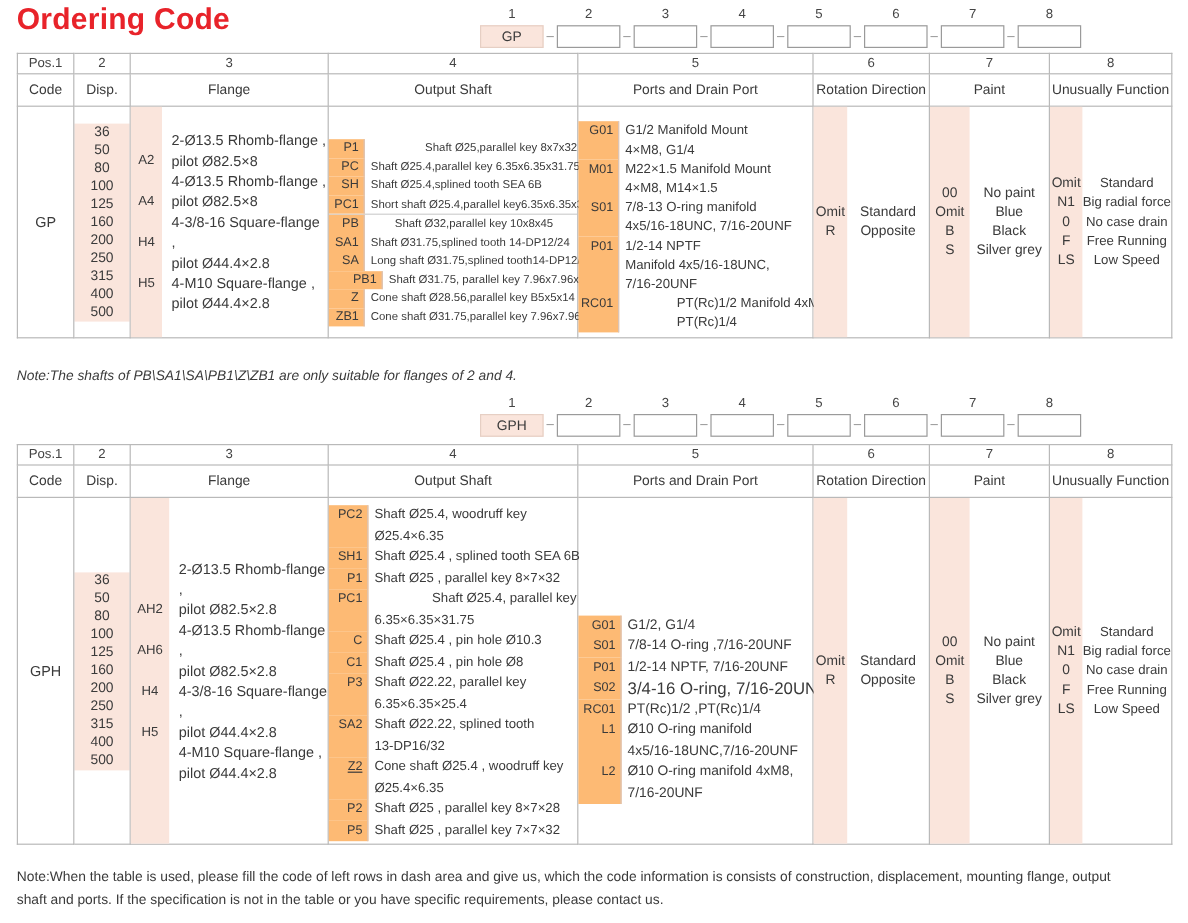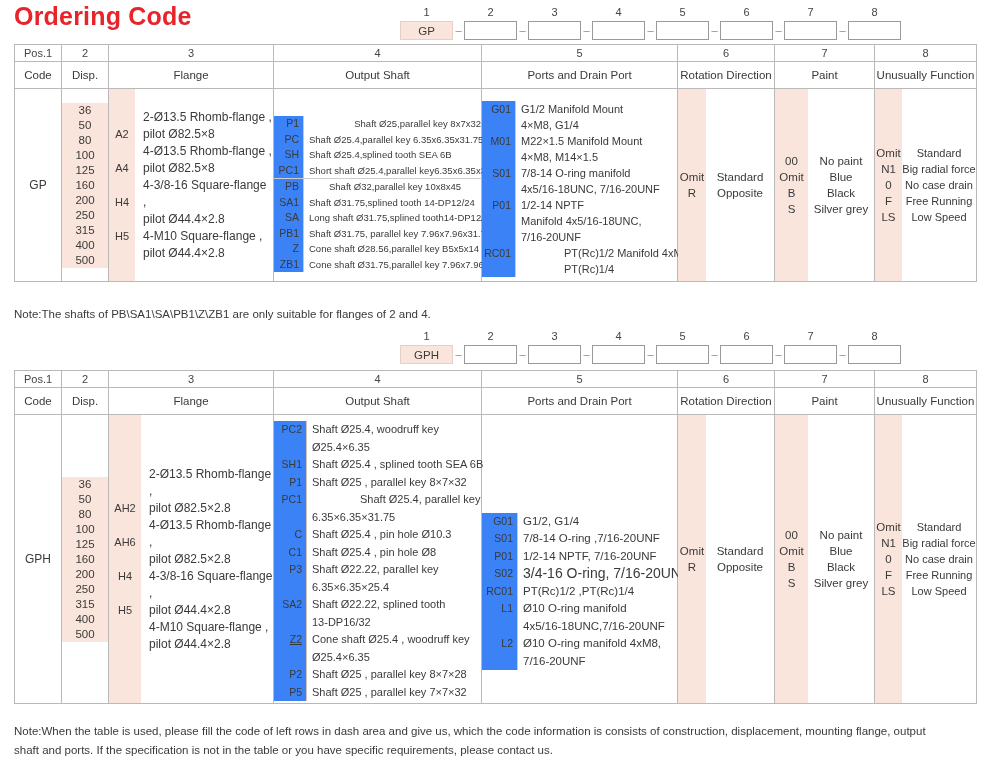--- a/index.html
+++ b/index.html
@@ -143,21 +143,21 @@
   }
 
   
   .rowlist { width: 100%; }
   .rowlist .r {
     display: flex;
     align-items: flex-start;
   }
   .rowlist .r .k {
     flex: 0 0 auto;
-    background: #3b82f6;
+    background: #fdba74;
     text-align: right;
     padding-right: 4px;
     box-sizing: border-box;
     font-size: 10.5px;
     color: #3a3a3a;
     border-right: 1px solid #d9c4b8;
   }
   .rowlist .r .v {
     flex: 1 1 auto;
     text-align: left;
@@ -342,21 +342,21 @@
                 <div style="line-height: 15.5px;">Shaft Ø31.75,splined tooth 14-DP12/24</div>
               </div>
             </div>
             <div class="r">
               <div class="k" style="width: 30px; line-height: 15.5px; height: 15.5px;">SA</div>
               <div class="v" style="font-size: 9.5px;">
                 <div style="line-height: 15.5px;">Long shaft Ø31.75,splined tooth14-DP12/24</div>
               </div>
             </div>
             <div class="r">
-              <div class="k" style="width: 30px; line-height: 15.5px; height: 15.5px;">PB1</div>
+              <div class="k" style="width: 45px; line-height: 15.5px; height: 15.5px;">PB1</div>
               <div class="v" style="font-size: 9.5px;">
                 <div style="line-height: 15.5px;">Shaft Ø31.75, parallel key 7.96x7.96x31.75</div>
               </div>
             </div>
             <div class="r">
               <div class="k" style="width: 30px; line-height: 15.5px; height: 15.5px;">Z</div>
               <div class="v" style="font-size: 9.5px;">
                 <div style="line-height: 15.5px;">Cone shaft Ø28.56,parallel key B5x5x14</div>
               </div>
             </div>
@@ -380,21 +380,21 @@
             <div class="r">
               <div class="k" style="width: 34px; line-height: 16px; height: 32px;">M01</div>
               <div class="v" style="font-size: 11px;">
                 <div style="line-height: 16px;">M22×1.5 Manifold Mount</div>
                 <div style="line-height: 16px;">4×M8, M14×1.5</div>
               </div>
             </div>
             <div class="r">
               <div class="k" style="width: 34px; line-height: 16px; height: 32px;">S01</div>
               <div class="v" style="font-size: 11px;">
-                <div style="line-height: 16px;">7/8-14 O-ring manifold</div>
+                <div style="line-height: 16px;">7/8-13 O-ring manifold</div>
                 <div style="line-height: 16px;">4x5/16-18UNC, 7/16-20UNF</div>
               </div>
             </div>
             <div class="r">
               <div class="k" style="width: 34px; line-height: 16px; height: 48px;">P01</div>
               <div class="v" style="font-size: 11px;">
                 <div style="line-height: 16px;">1/2-14 NPTF</div>
                 <div style="line-height: 16px;">Manifold 4x5/16-18UNC,</div>
                 <div style="line-height: 16px;">7/16-20UNF</div>
               </div>
@@ -451,21 +451,21 @@
               <div>No case drain</div>
               <div>Free Running</div>
               <div>Low Speed</div>
             </div>
       </div>
     </td>
   </tr>
 </tbody>
   </table>
 
-<div class="note" style="left:14px; top:305px;">Note:The shafts of PB\SA1\SA\PB1\Z\ZB1 are only suitable for flanges of 2 and 4.</div>
+<div class="note" style="left:14px; top:305px;font-style:italic;">Note:The shafts of PB\SA1\SA\PB1\Z\ZB1 are only suitable for flanges of 2 and 4.</div>
 
 <div class="code-strip" id="strip2" style="left:400px; top:330px;">
     <div class="code-slot">
       <div class="slot-num">1</div>
       <div class="code-box filled">GPH</div>
     </div>
     <div class="dash">–</div>
     <div class="code-slot">
       <div class="slot-num">2</div>
       <div class="code-box"></div>

